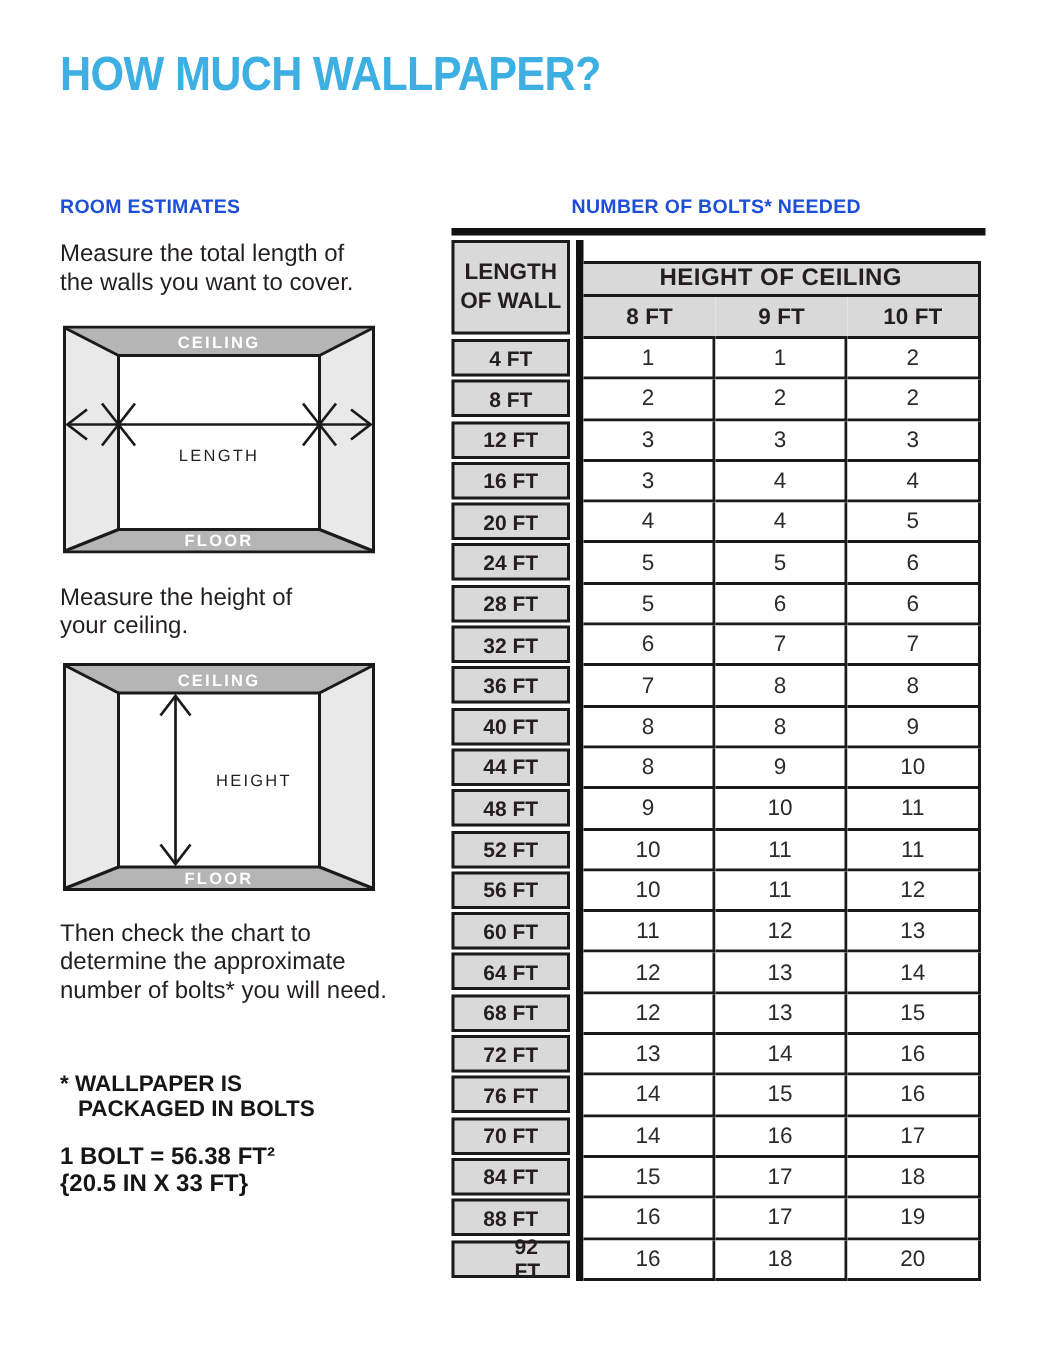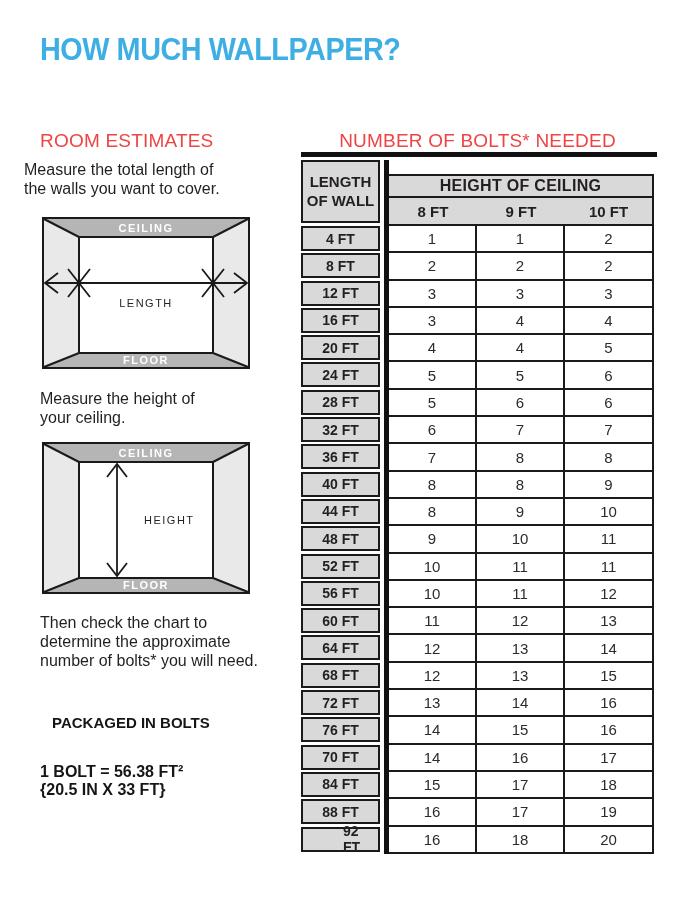--- a/index.html
+++ b/index.html
@@ -6,28 +6,28 @@
   body{
     width:696px;height:900px;position:relative;background:#ffffff;
     font-family:"Liberation Sans", sans-serif;color:#231f20;overflow:hidden;
   }
   .abs{position:absolute;}
   .page-title{
     left:40px;top:31px;font-size:32px;font-weight:bold;color:#3eafe2;
     letter-spacing:-0.5px;transform:scaleX(.9);transform-origin:left top;white-space:nowrap;
   }
   .sec-head{
-    font-size:19px;font-weight:normal;color:#ef4444;letter-spacing:.2px;white-space:nowrap;
+    font-size:13px;font-weight:bold;color:#1d4ed8;letter-spacing:.2px;white-space:nowrap;
   }
   .sec-head.room{left:40px;top:130px;}
   .sec-head.bolts{left:301px;top:130px;width:353px;text-align:center;}
   .para{
     font-size:16px;line-height:19px;color:#231f20;white-space:pre-line;
   }
-  .p1{left:24px;top:160px;}
+  .p1{left:40px;top:160px;}
   .p2{left:40px;top:389px;}
   .p3{left:40px;top:613px;}
   .boldnote{font-size:15px;font-weight:bold;line-height:16.5px;color:#161616;}
   .note{left:40px;top:715px;}
   .note .ind{padding-left:12px;}
   .boltspec{left:40px;top:763px;font-size:16px;line-height:17.5px;}
   .diag{left:42px;}
   .d1{top:217px;}
   .d2{top:442px;}
 
@@ -134,20 +134,21 @@
     <polyline points="65,121 75,134 85,121"></polyline>
   </g>
   <text x="102" y="82" text-anchor="start" font-size="11" letter-spacing="1.5" fill="#231f20">HEIGHT</text>
 </svg>
 
 <div class="abs para p3">Then check the chart to
 determine the approximate
 number of bolts* you will need.</div>
 
 <div class="abs boldnote note">
+  <div>* WALLPAPER IS</div>
   <div class="ind">PACKAGED IN BOLTS</div>
 </div>
 
 <div class="abs boldnote boltspec">
   <div>1 BOLT = 56.38 FT²</div>
   <div>{20.5 IN X 33 FT}</div>
 </div>
 
 <div class="abs tbl">
   <div class="tbl-topbar"></div>

